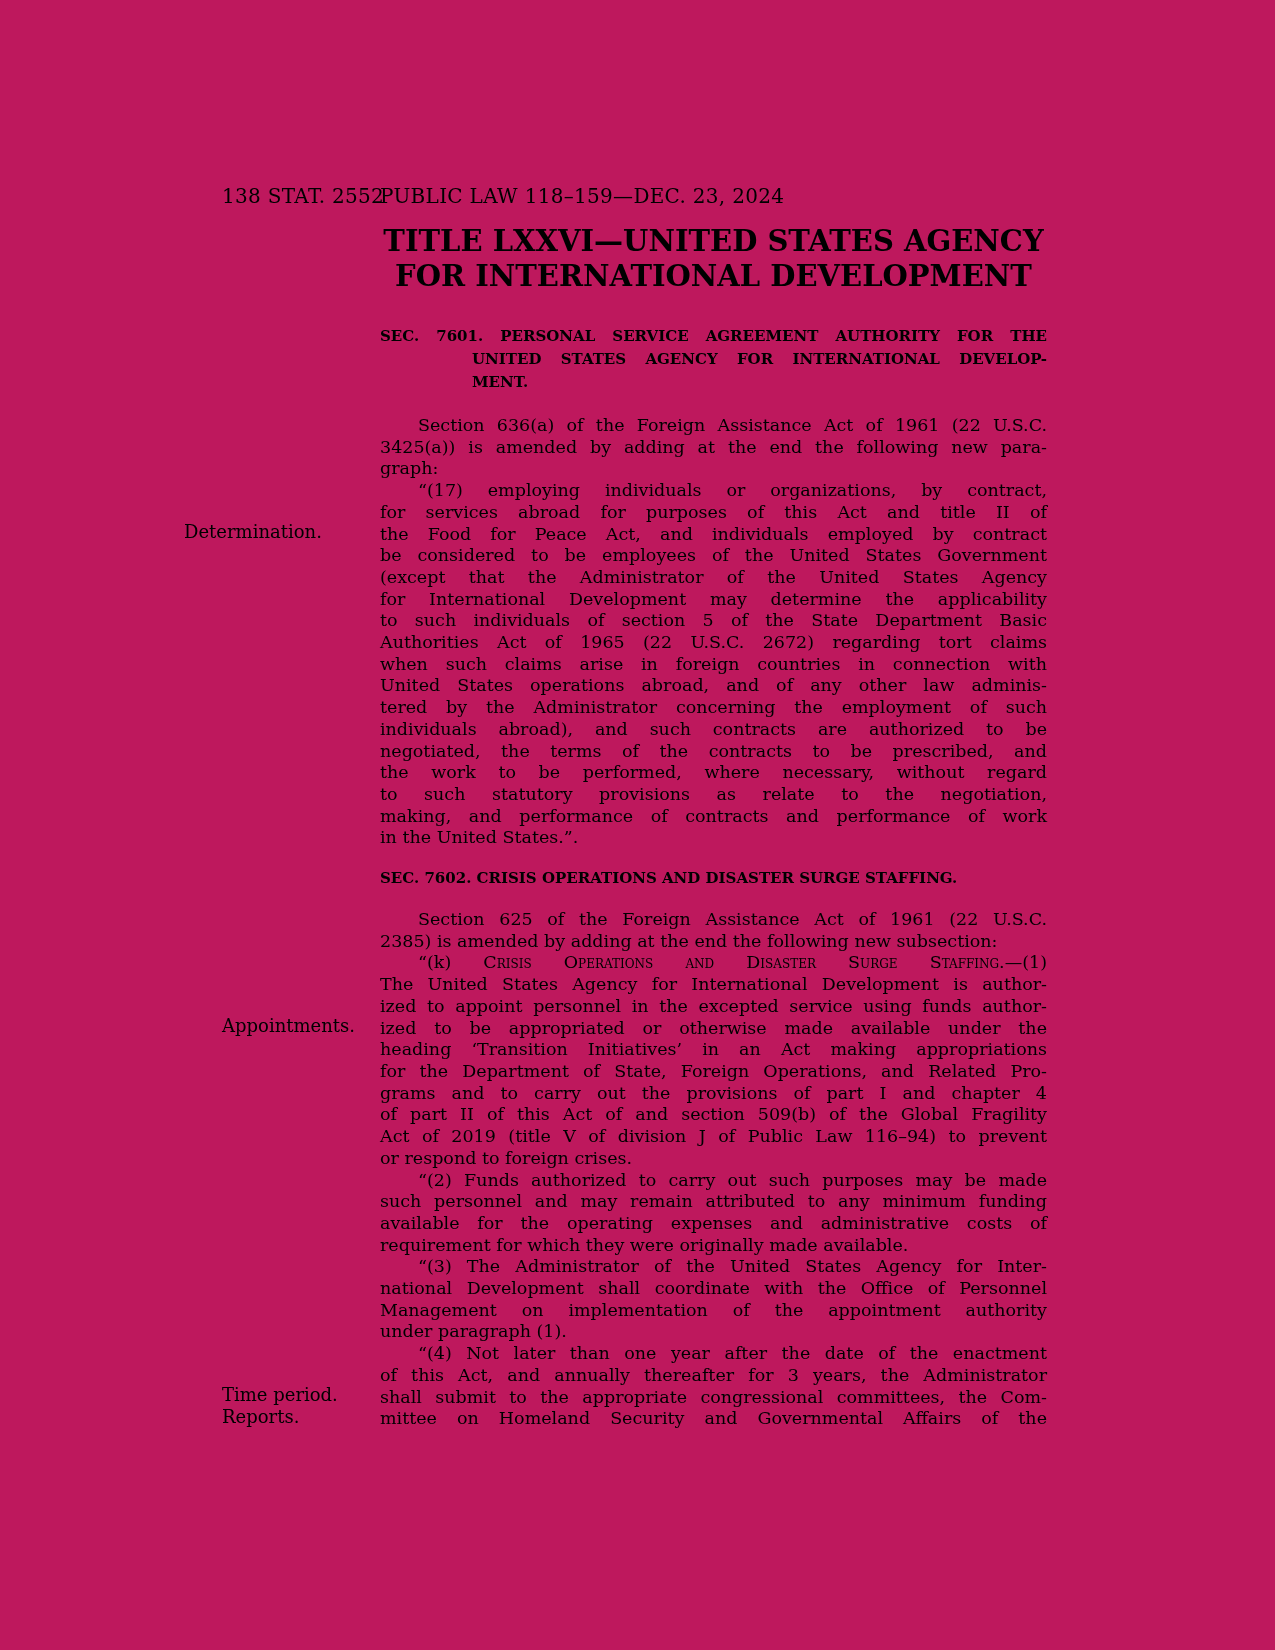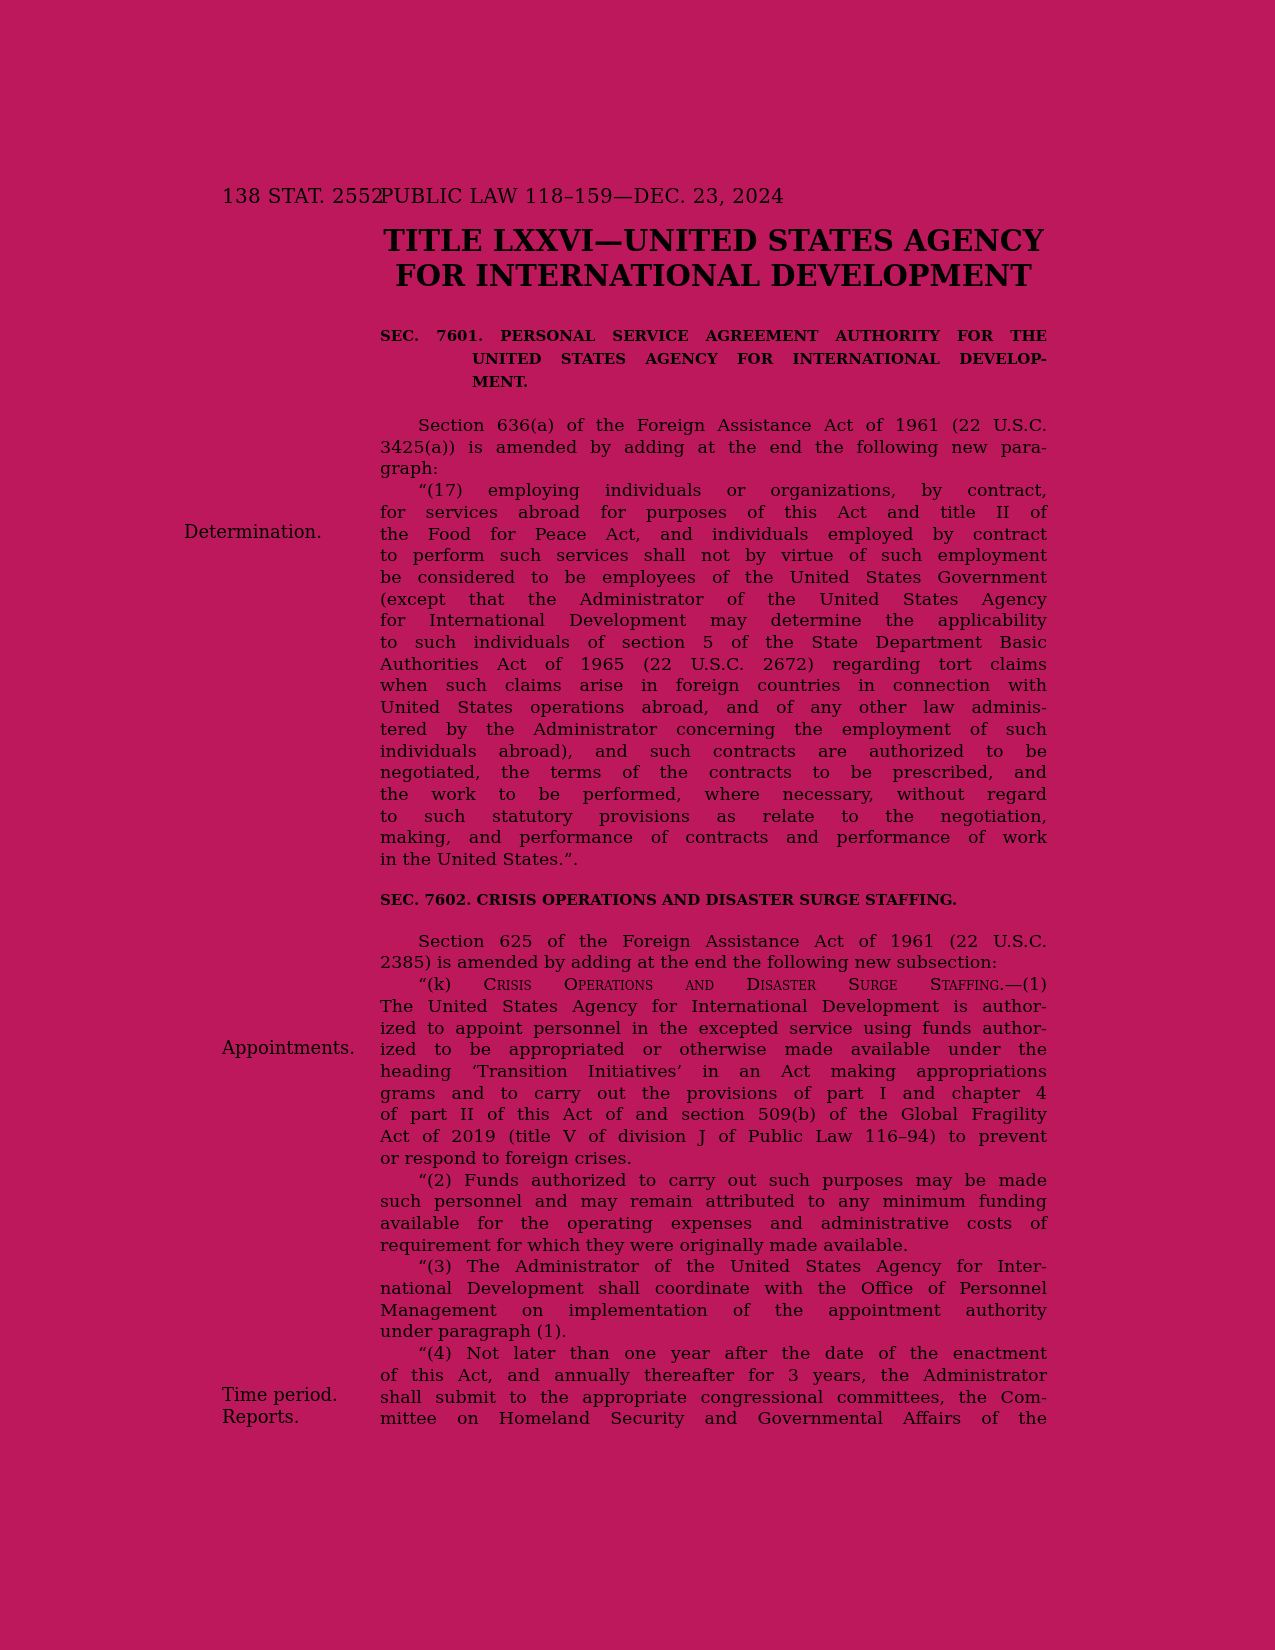--- a/index.html
+++ b/index.html
@@ -95,21 +95,20 @@
         </div>
         <div class="block para">
           <div class="line fill fi">Section 636(a) of the Foreign Assistance Act of 1961 (22 U.S.C.</div>
           <div class="line fill">3425(a)) is amended by adding at the end the following new para-</div>
           <div class="line">graph:</div>
         </div>
         <div class="block para indented">
           <div class="line fill fi">“(17) employing individuals or organizations, by contract,</div>
           <div class="line fill">for services abroad for purposes of this Act and title II of</div>
           <div class="line fill">the Food for Peace Act, and individuals employed by contract</div>
-          <div class="line fill">to perform such services shall not by virtue of such employment</div>
           <div class="line fill">be considered to be employees of the United States Government</div>
           <div class="line fill">(except that the Administrator of the United States Agency</div>
           <div class="line fill">for International Development may determine the applicability</div>
           <div class="line fill">to such individuals of section 5 of the State Department Basic</div>
           <div class="line fill">Authorities Act of 1965 (22 U.S.C. 2672) regarding tort claims</div>
           <div class="line fill">when such claims arise in foreign countries in connection with</div>
           <div class="line fill">United States operations abroad, and of any other law adminis-</div>
           <div class="line fill">tered by the Administrator concerning the employment of such</div>
           <div class="line fill">individuals abroad), and such contracts are authorized to be</div>
           <div class="line fill">negotiated, the terms of the contracts to be prescribed, and</div>
@@ -127,20 +126,21 @@
         <div class="block para">
           <div class="line fill fi">Section 625 of the Foreign Assistance Act of 1961 (22 U.S.C.</div>
           <div class="line">2385) is amended by adding at the end the following new subsection:</div>
         </div>
         <div class="block para">
           <div class="line fill fi"><span>“(k) </span><span class="sc">Crisis Operations and Disaster Surge Staffing.</span><span>—(1)</span></div>
           <div class="line fill">The United States Agency for International Development is author-</div>
           <div class="line fill">ized to appoint personnel in the excepted service using funds author-</div>
           <div class="line fill">ized to be appropriated or otherwise made available under the</div>
           <div class="line fill">heading ‘Transition Initiatives’ in an Act making appropriations</div>
+          <div class="line fill">for the Department of State, Foreign Operations, and Related Pro-</div>
           <div class="line fill">grams and to carry out the provisions of part I and chapter 4</div>
           <div class="line fill">of part II of this Act of and section 509(b) of the Global Fragility</div>
           <div class="line fill">Act of 2019 (title V of division J of Public Law 116–94) to prevent</div>
           <div class="line">or respond to foreign crises.</div>
           <div class="margin-note" style="top: 22.7px; left: -158px;">
             <div>Appointments.</div>
           </div>
         </div>
         <div class="block para">
           <div class="line fill fi">“(2) Funds authorized to carry out such purposes may be made</div>

